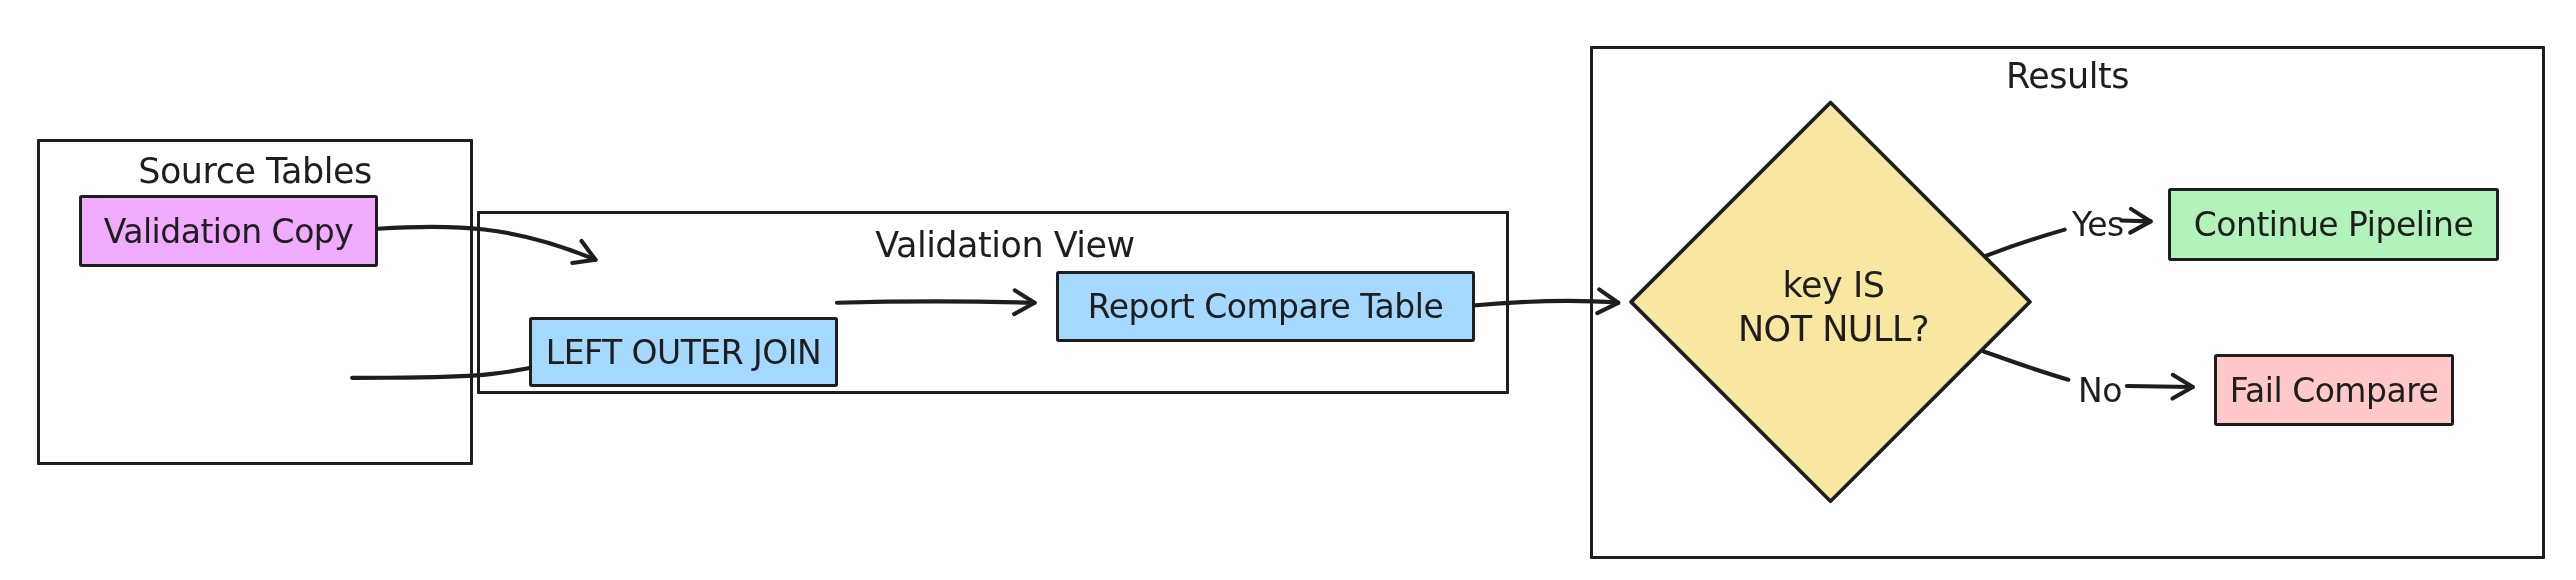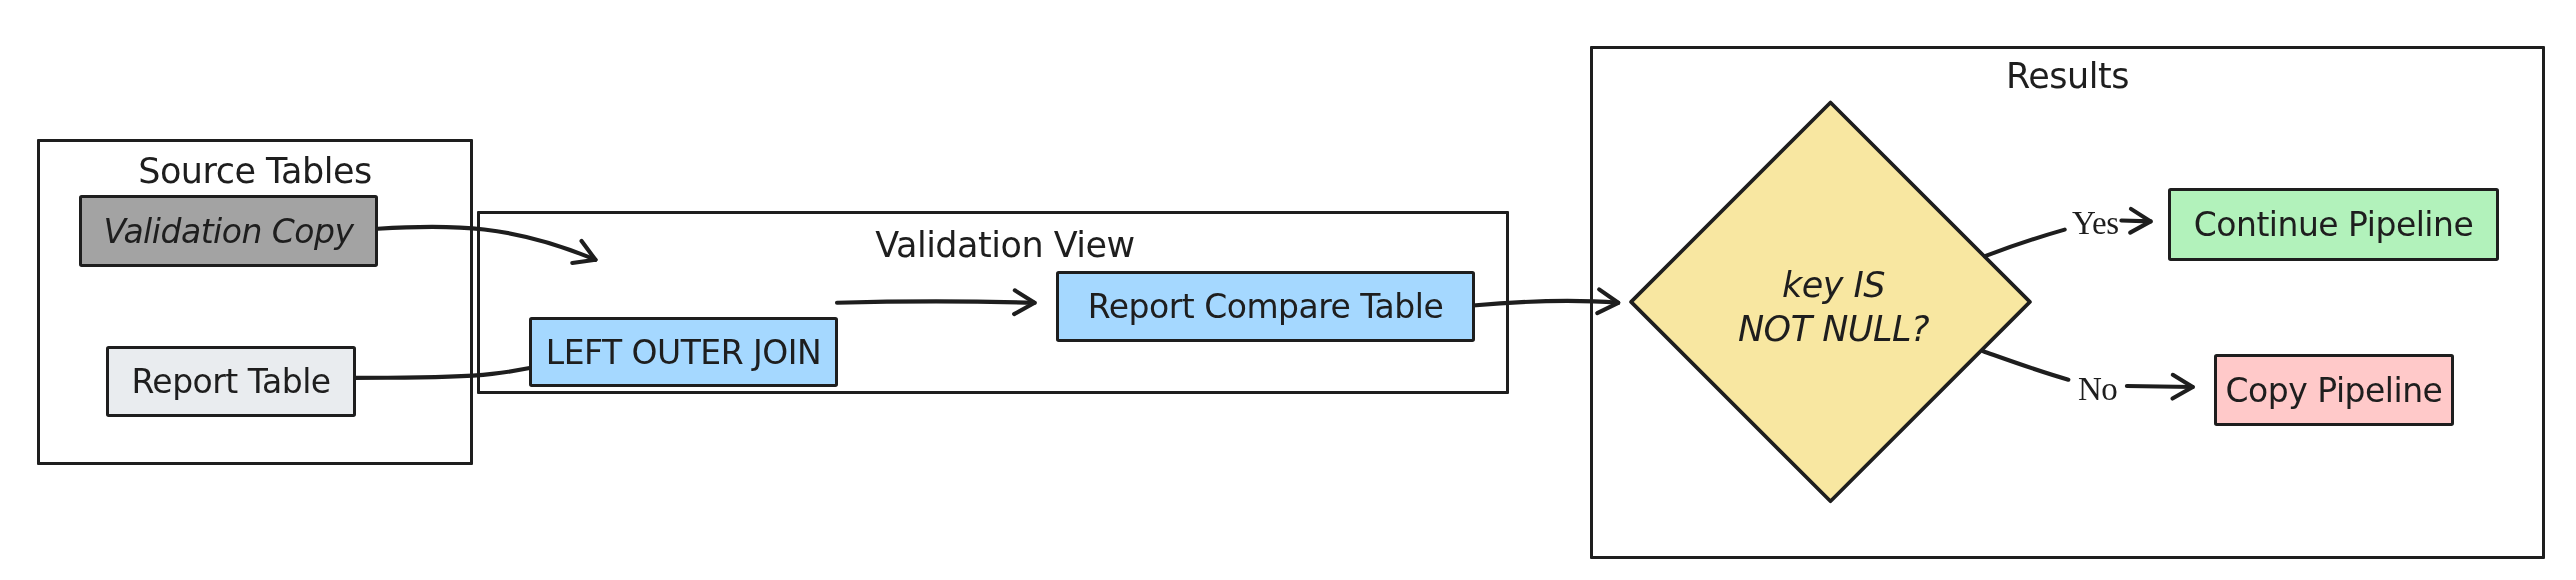--- a/index.html
+++ b/index.html
@@ -8,23 +8,23 @@
     font-family:"DejaVu Sans","Liberation Sans",sans-serif;color:#1e1e1e;overflow:hidden;
   }
   .overlay{position:absolute;left:0;top:0;width:2576px;height:580px;}
   .group{position:absolute;border:3.7px solid #1e1e1e;border-radius:1px;background:transparent;box-sizing:border-box;}
   .group-title{position:absolute;left:0;right:0;text-align:center;font-size:35px;letter-spacing:-0.5px;white-space:nowrap;}
   .node{
     position:absolute;border:3.7px solid #1e1e1e;border-radius:2.7px;box-sizing:border-box;
     display:flex;align-items:center;justify-content:center;
     font-size:33px;letter-spacing:-0.5px;white-space:nowrap;
   }
-  .edge-label{position:absolute;font-size:33px;letter-spacing:-0.5px;white-space:nowrap;font-family:Liberation Serif, serif;}
+  .edge-label{position:absolute;font-size:33px;letter-spacing:-0.5px;white-space:nowrap;}
   .diamond-label{
-    position:absolute;text-align:center;font-style:italic;font-size:35px;line-height:44px;
+    position:absolute;text-align:center;font-size:35px;line-height:44px;
     letter-spacing:-0.5px;white-space:nowrap;
   }
   .edge{stroke:#1e1e1e;stroke-width:4.5;fill:none;stroke-linecap:round;stroke-linejoin:round;}
   .shape{stroke:#1e1e1e;stroke-width:4;stroke-linejoin:round;}
 </style>
 </head>
 <body>
 
 <div class="canvas">
 
@@ -42,25 +42,22 @@
     <path class="edge" d="M 914 331 C 985 329, 1060 329, 1130 331" marker-end="url(#arrowhead)"></path>
     <path class="edge" d="M 1609 334 C 1665 329, 1718 327, 1768 331" marker-end="url(#arrowhead)"></path>
     <path class="edge" d="M 2169 280 C 2200 268, 2228 259, 2256 251"></path>
     <path class="edge" d="M 2318 241 L 2350 242" marker-end="url(#arrowhead)"></path>
     <path class="edge" d="M 2167 384 C 2198 395, 2228 406, 2260 415"></path>
     <path class="edge" d="M 2324 422 L 2396 423" marker-end="url(#arrowhead)"></path>
   </svg>
 
   <section class="group" style="left:37px;top:139px;width:436px;height:326px;">
     <div class="group-title" style="top:9.2px;">Source Tables</div>
-    <div class="node" style="left: 39px; top: 53px; width: 299px; height: 72px; background-color: #a3a3a3; font-style: italic;">
+    <div class="node" style="left: 39px; top: 53px; width: 299px; height: 72px; background-color: #f0abfc;">
       <span>Validation Copy</span>
-    </div>
-    <div class="node" style="left: 66px; top: 204px; width: 250px; height: 71px; background-color: rgb(233, 236, 239);">
-      <span>Report Table</span>
     </div>
   </section>
 
   <section class="group" style="left:477px;top:211px;width:1032px;height:183px;">
     <div class="group-title" style="top:11px;margin-left:24px;">Validation View</div>
     <div class="node" style="left: 49px; top: 59px; width: 309px; height: 70px; background-color: rgb(165, 216, 255); margin-top: 44px;">
       <span>LEFT OUTER JOIN</span>
     </div>
     <div class="node" style="left: 576px; top: 57px; width: 419px; height: 71px; background-color: rgb(165, 216, 255);">
       <span>Report Compare Table</span>
@@ -75,18 +72,18 @@
       <div>NOT NULL?</div>
     </div>
 
     <div class="edge-label" style="left:479px;top:156px;">Yes</div>
     <div class="edge-label" style="left:485px;top:322px;">No</div>
 
     <div class="node" style="left: 575px; top: 139px; width: 331px; height: 73px; background-color: rgb(178, 242, 187);">
       <span>Continue Pipeline</span>
     </div>
     <div class="node" style="left: 621px; top: 305px; width: 240px; height: 72px; background-color: rgb(255, 201, 201);">
-      <span>Copy Pipeline</span>
+      <span>Fail Compare</span>
     </div>
   </section>
 
 </div>
 
 
 </body></html>

